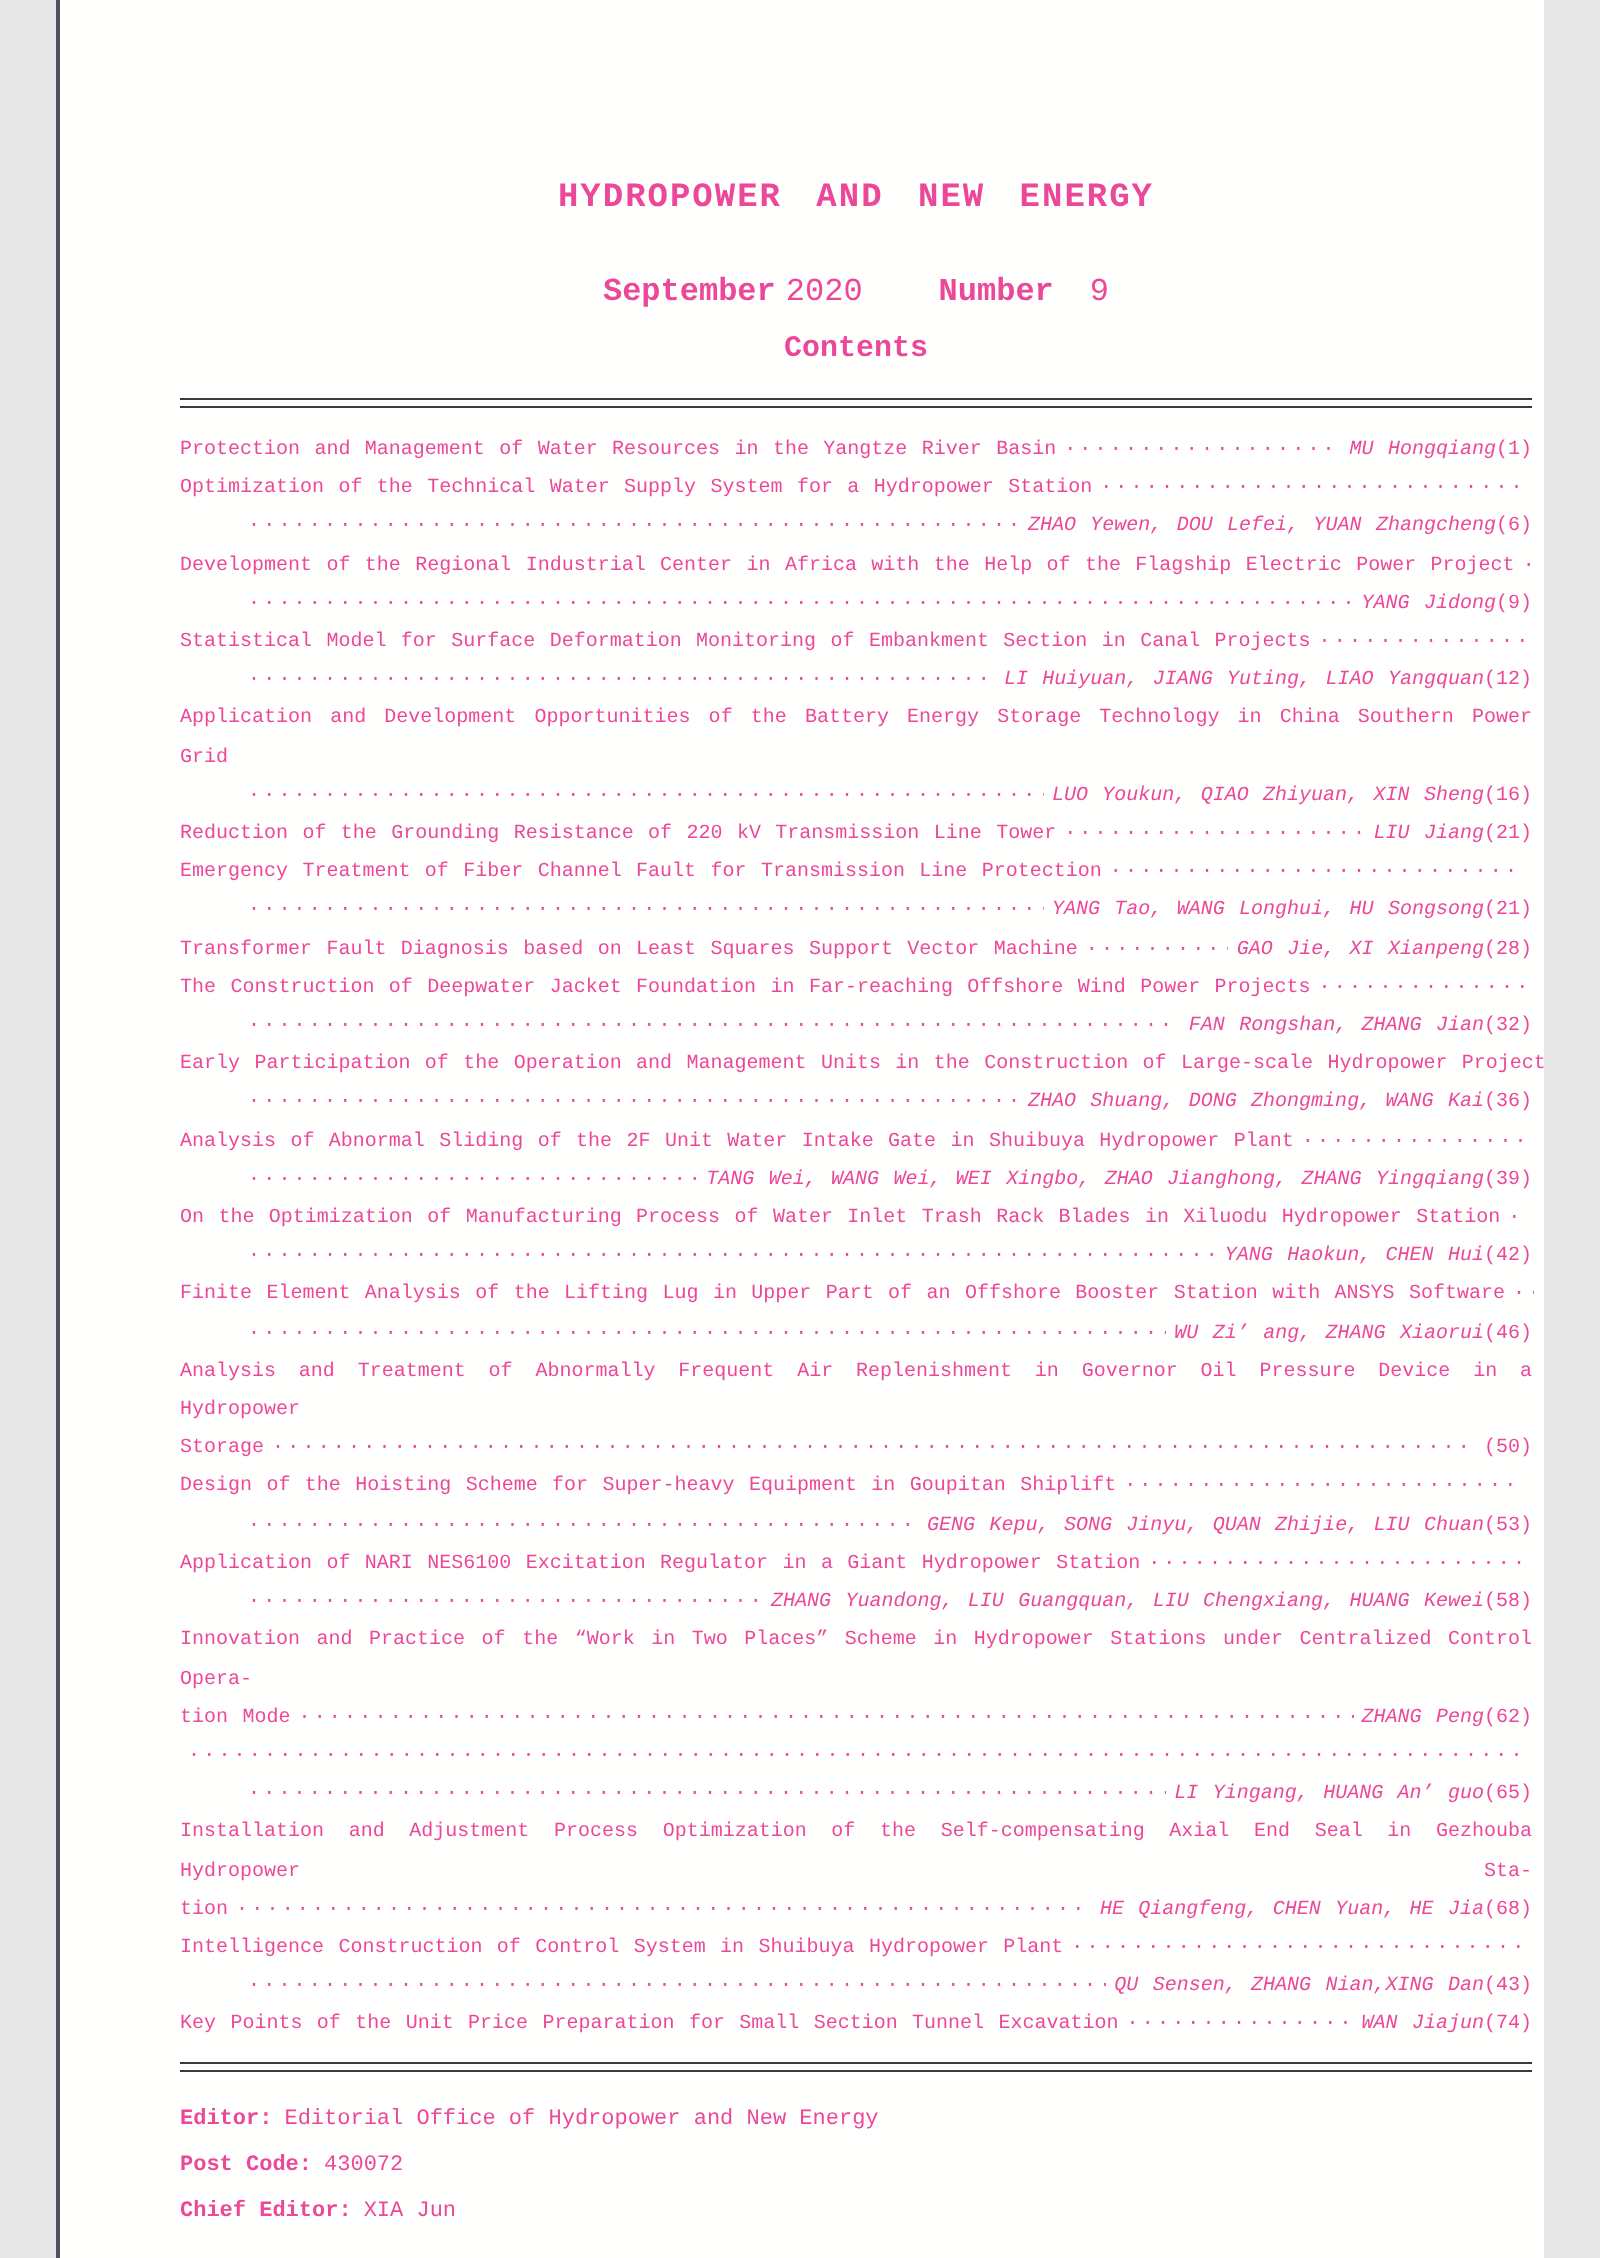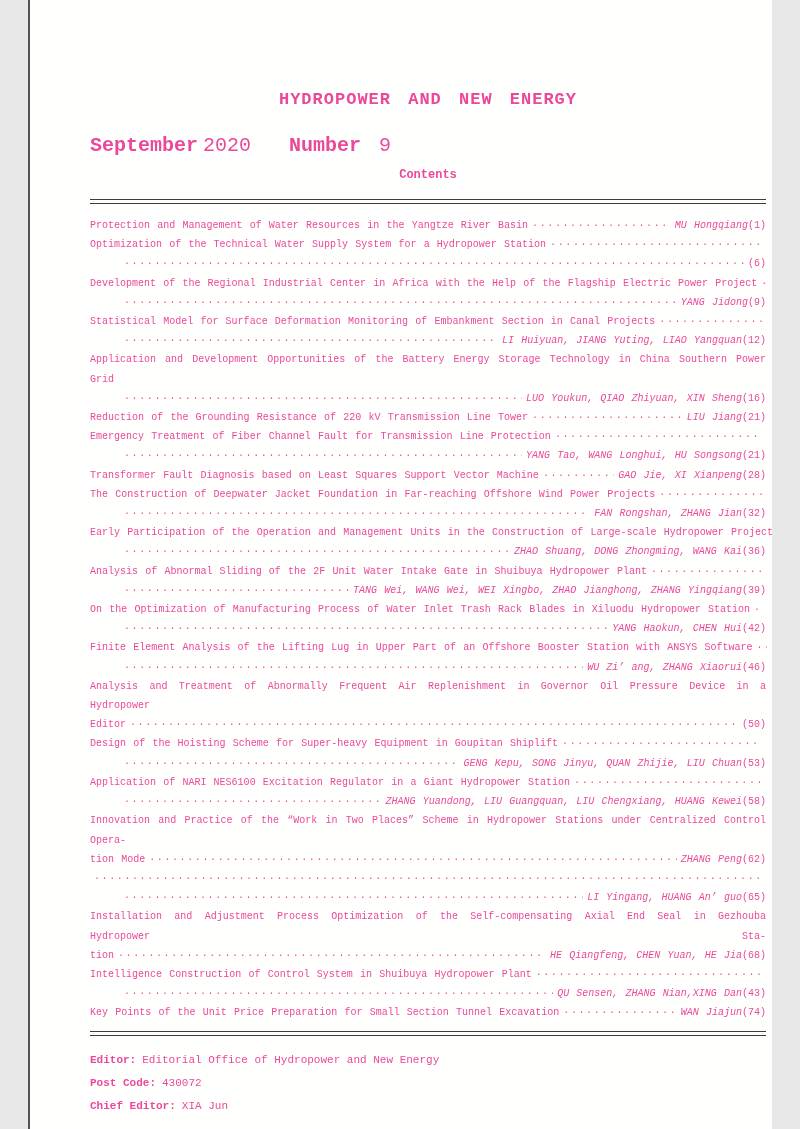--- a/index.html
+++ b/index.html
@@ -30,32 +30,32 @@
     margin: 90px 0 0 0;
     text-align: center;
     font-size: 17px;
     font-weight: bold;
     letter-spacing: 1px;
     word-spacing: 6px;
     line-height: 20px;
   }
   .issue-line {
     margin-top: 26px;
-    text-align: left;
-    font-size: 20px;
+    text-align: center;
+    font-size: 16px;
     line-height: 20px;
   }
   .b { font-weight: bold; }
   .sp-sm { margin-left: 5px; }
   .sp-lg { margin-left: 38px; }
   .sp-md { margin-left: 18px; }
   .contents-title {
     margin-top: 9px;
     text-align: center;
-    font-size: 12px;
+    font-size: 15px;
     font-weight: bold;
     line-height: 20px;
   }
   
   .rule-double {
     height: 3px;
     border-top: 1.5px solid #3c3c3c;
     border-bottom: 1px solid #3c3c3c;
   }
   .rule-top { margin-top: 14px; }
@@ -119,20 +119,21 @@
             <span class="page-num">(1)</span>
           </div>
         </div>
         <div class="toc-entry">
           <div class="toc-line">
             <span class="t">Optimization of the Technical Water Supply System for a Hydropower Station</span>
             <span class="dots">····························································································································································································································</span>
           </div>
           <div class="toc-line indent">
             <span class="dots">····························································································································································································································</span>
+            <span class="authors">ZHAO Yewen, DOU Lefei, YUAN Zhangcheng</span>
             <span class="page-num">(6)</span>
           </div>
         </div>
         <div class="toc-entry">
           <div class="toc-line">
             <span class="t">Development of the Regional Industrial Center in Africa with the Help of the Flagship Electric Power Project</span>
             <span class="dots">····························································································································································································································</span>
           </div>
           <div class="toc-line indent">
             <span class="dots">····························································································································································································································</span>
@@ -237,21 +238,21 @@
           </div>
           <div class="toc-line indent">
             <span class="dots">····························································································································································································································</span>
             <span class="authors">WU Zi’ ang, ZHANG Xiaorui</span>
             <span class="page-num">(46)</span>
           </div>
         </div>
         <div class="toc-entry">
           <div class="toc-line fulljust">Analysis and Treatment of Abnormally Frequent Air Replenishment in Governor Oil Pressure Device in a Hydropower</div>
           <div class="toc-line">
-            <span class="t">Editor</span>
+            <span class="t">Storage</span>
             <span class="dots">····························································································································································································································</span>
             <span class="page-num">(50)</span>
           </div>
         </div>
         <div class="toc-entry">
           <div class="toc-line">
             <span class="t">Design of the Hoisting Scheme for Super-heavy Equipment in Goupitan Shiplift</span>
             <span class="dots">····························································································································································································································</span>
           </div>
           <div class="toc-line indent">

